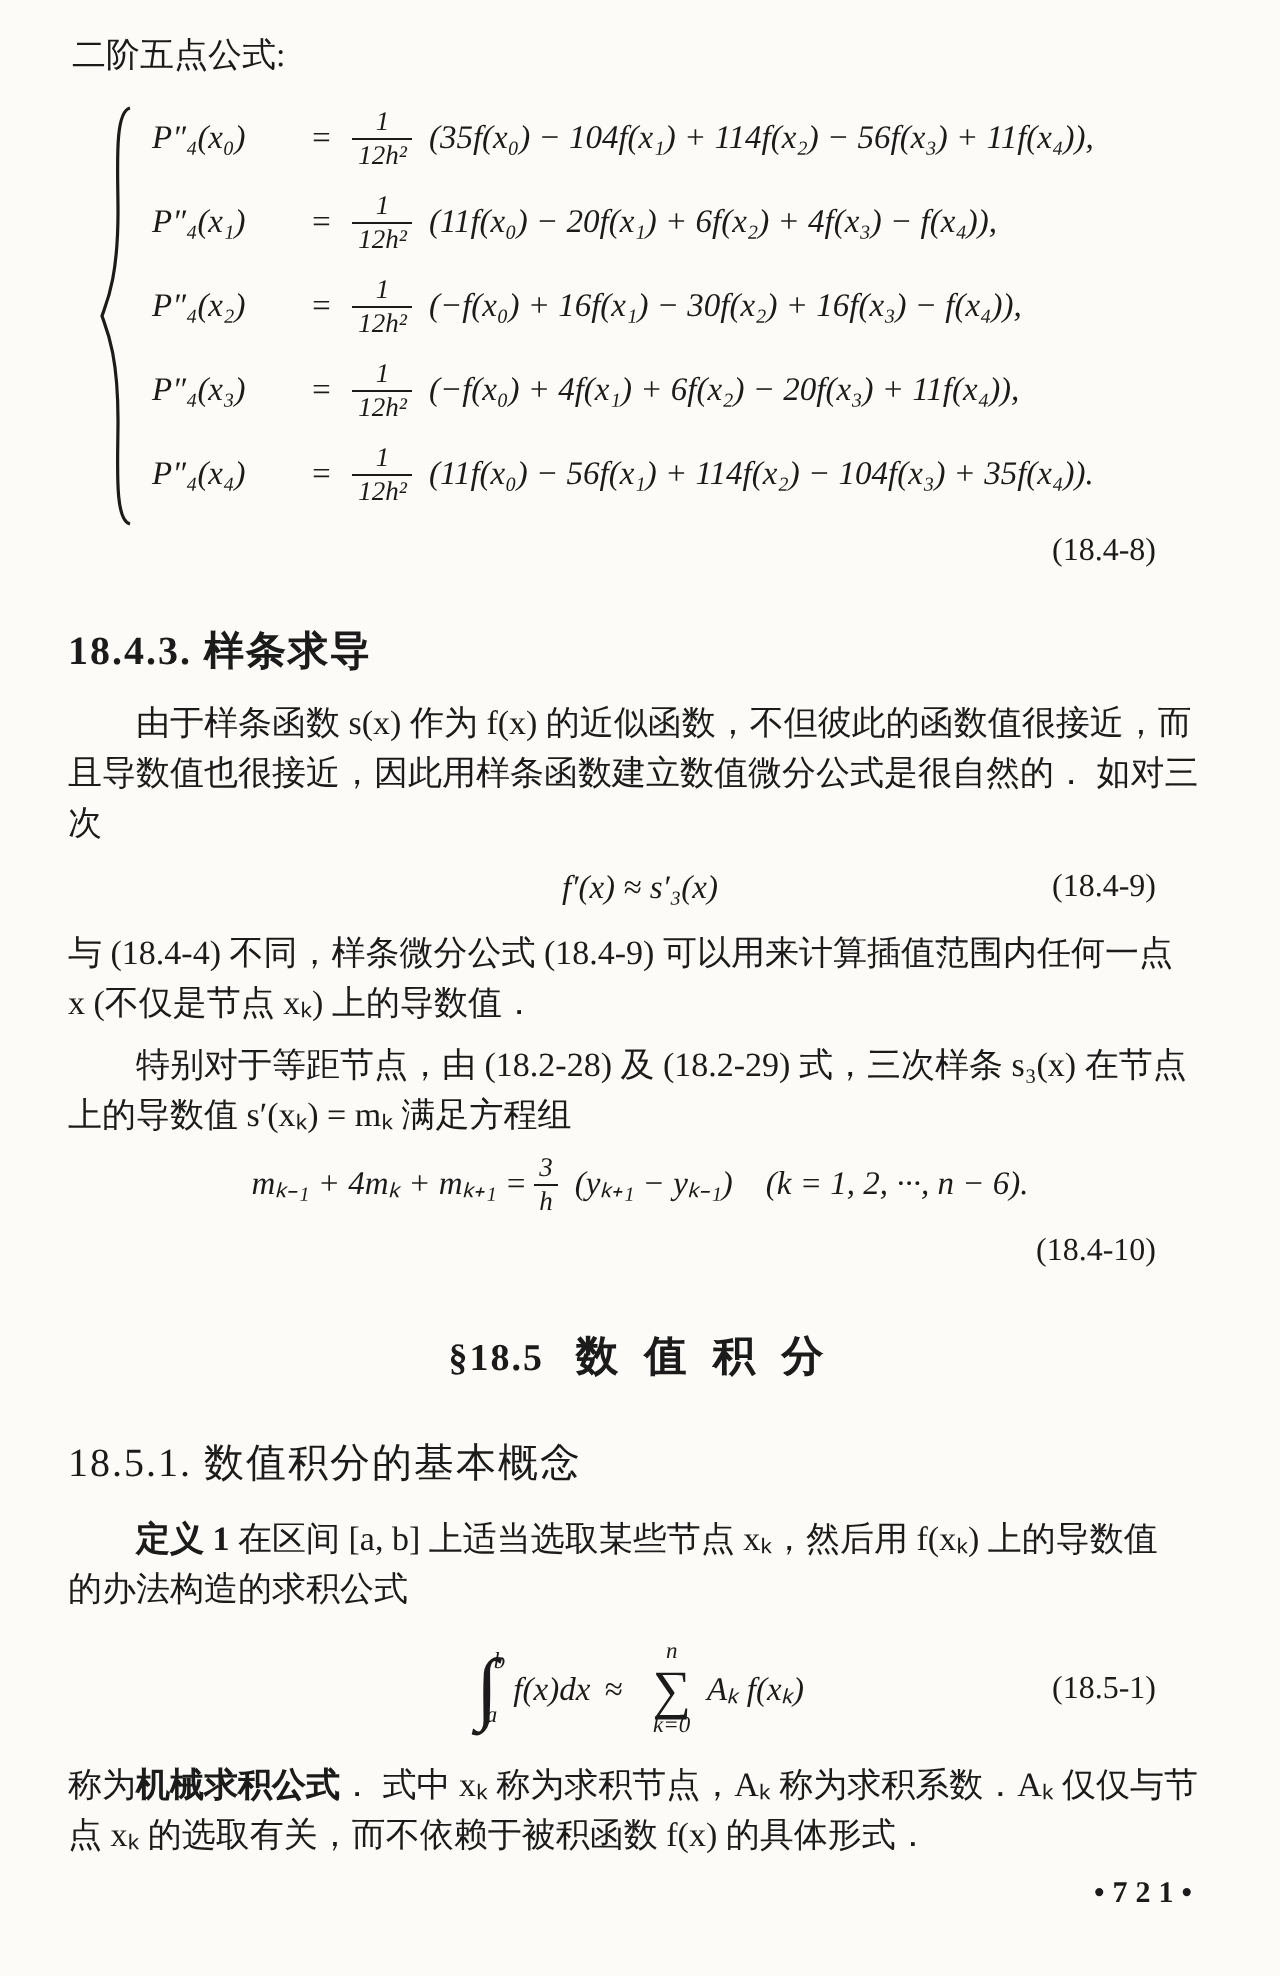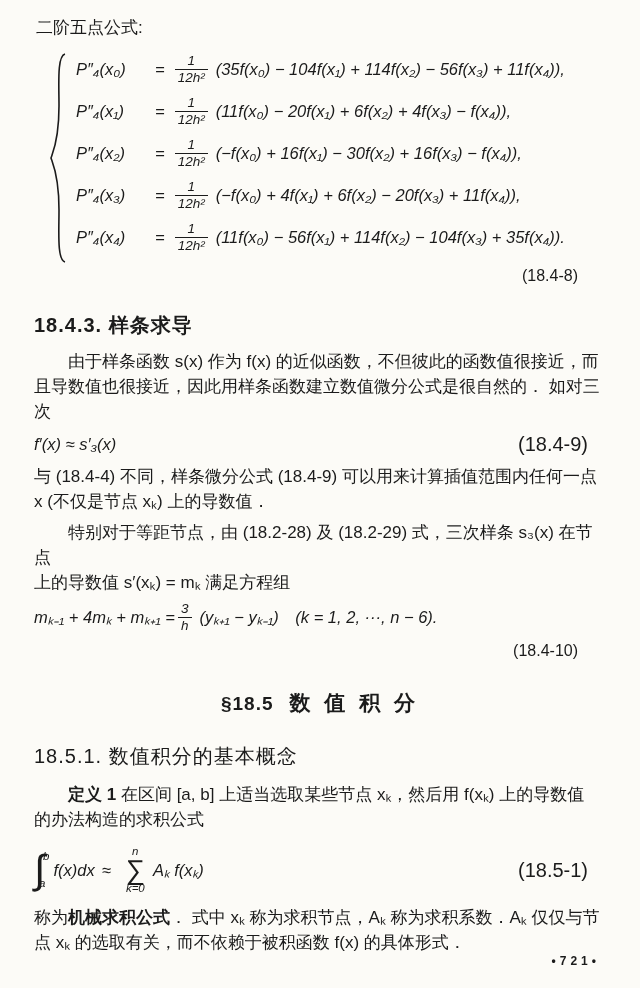--- a/index.html
+++ b/index.html
@@ -3,21 +3,21 @@
 <meta charset="utf-8">
 <title>721</title>
 <style>
   html,body{margin:0;padding:0;background:#efeeea;}
   .page{
     position:relative;
     width:640px;height:988px;
     margin:0 auto;
     background:#fcfbf7;
     color:#1b1b1b;
-    font-family:Liberation Sans, sans-serif;
+    font-family:Liberation Serif, serif;
     box-sizing:border-box;
     padding:12px 34px 8px 34px;
     overflow:hidden;
   }
   .intro{font-size:17px;line-height:24px;margin:4px 0 2px 2px;}
 
   
   .system{position:relative;margin:8px 0 0 14px;padding-left:28px;}
   .brace{position:absolute;left:2px;top:4px;}
   .eq-row{display:flex;align-items:center;height:42px;font-size:16.5px;font-style:italic;white-space:nowrap;}
@@ -28,44 +28,44 @@
   .fden{border-top:1.4px solid #1b1b1b;padding:0 3px;}
   .eq-rhs{margin-left:5px;}
   .eqnum-line{text-align:right;padding-right:28px;font-size:16px;line-height:24px;margin-top:6px;font-style:normal;}
 
   .sec-heading{font-size:20px;font-weight:bold;margin:24px 0 10px 0;letter-spacing:1px;}
 
   .para{margin:6px 0;}
   .tline{font-size:17px;line-height:25px;}
   .ind{text-indent:34px;}
 
-  .eqline{position:relative;display:flex;align-items:center;
+  .eqline{position:relative;display:flex;justify-content:center;align-items:center;
           font-style:italic;font-size:16.5px;line-height:28px;margin:6px 0;white-space:nowrap;}
-  .eqline .eq-number{position:absolute;right:18px;font-style:normal;font-size:20px;}
+  .eqline .eq-number{position:absolute;right:28px;font-style:normal;font-size:16px;}
 
   .chapter-heading{display:flex;justify-content:center;align-items:baseline;gap:16px;
                    margin:26px 0 8px 0;font-weight:bold;}
   .chapter-no{font-size:19px;letter-spacing:1px;}
   .chapter-title{font-size:21px;letter-spacing:4px;}
   .subsec-heading{font-size:20px;font-weight:normal;margin:26px 0 12px 0;letter-spacing:1px;}
 
   .b{font-weight:bold;}
 
   
   .int-group{display:inline-flex;align-items:center;}
   .int-sign{font-size:40px;font-style:normal;line-height:40px;position:relative;top:-1px;}
   .int-lims{display:inline-flex;flex-direction:column;justify-content:space-between;height:38px;
             font-size:11.5px;line-height:1;margin:0 4px 0 -2px;}
   .int-lims .lo{margin-left:-4px;}
   .sum-group{display:inline-flex;flex-direction:column;align-items:center;line-height:1;margin:0 8px;}
   .sum-top{font-size:11.5px;}
   .sum-mid{font-size:27px;font-style:normal;line-height:.95;}
   .sum-bot{font-size:11.5px;}
 
-  .pageno{position:absolute;right:40px;bottom:20px;font-size:12px;font-weight:bold;letter-spacing:4px;}
+  .pageno{position:absolute;right:40px;bottom:32px;font-size:15px;font-weight:bold;letter-spacing:4px;}
 </style>
 </head>
 <body>
 
 <div class="page">
 
   <div class="intro">二阶五点公式:</div>
 
   <div class="system">
     <svg class="brace" width="18" height="212" viewBox="0 0 18 212">

